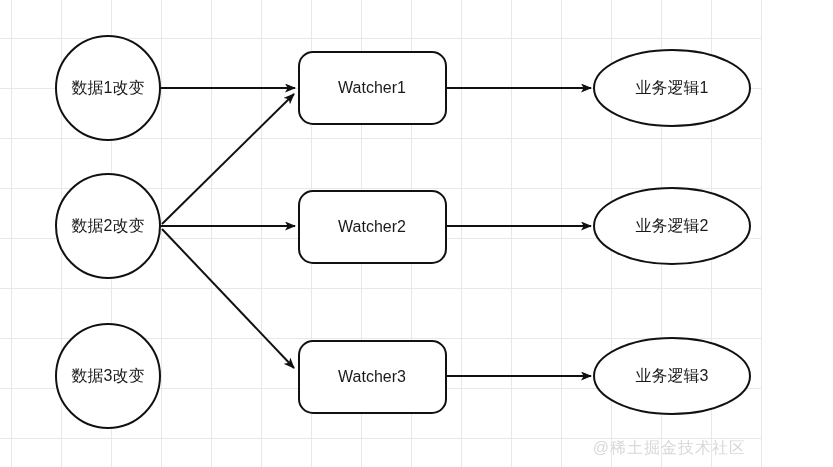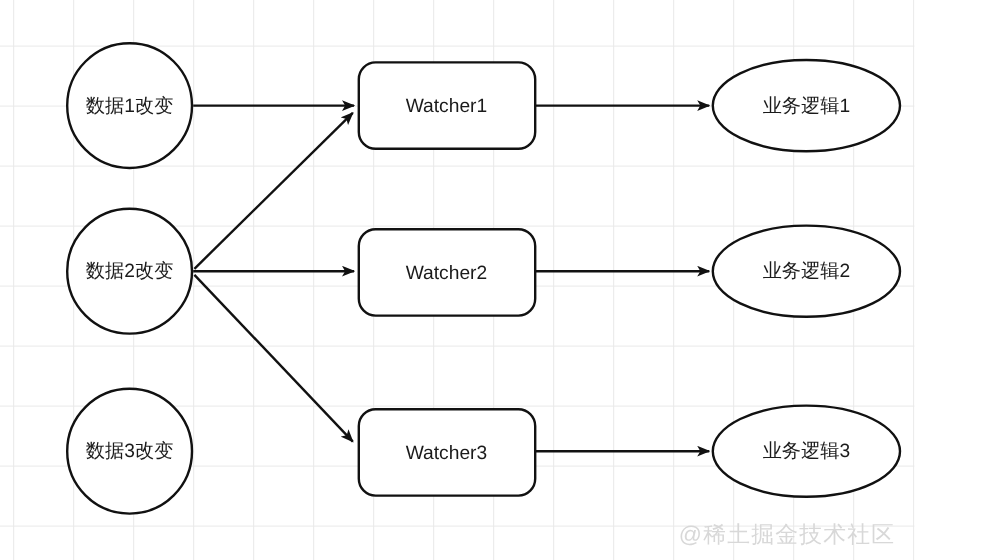--- a/index.html
+++ b/index.html
@@ -43,21 +43,21 @@
   .edge-line {
     stroke: #111111;
     stroke-width: 2;
     fill: none;
   }
   .watermark-text {
     position: absolute;
     right: 16px;
     bottom: 8px;
     font-family: "Liberation Sans", "DejaVu Sans", sans-serif;
-    font-size: 19px;
+    font-size: 16px;
     color: #d8d8d8;
     letter-spacing: 1px;
     user-select: none;
     white-space: nowrap;
   }
 </style>
 </head>
 <body>
 
 <div id="canvas">

